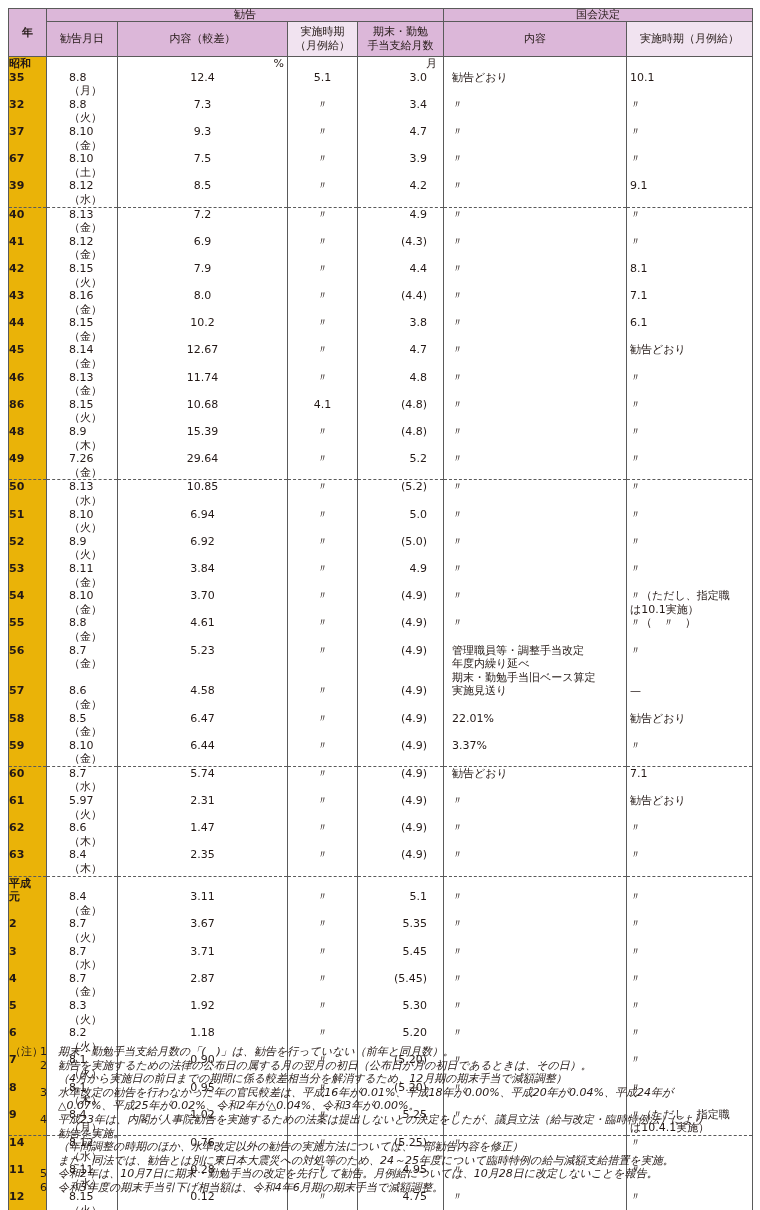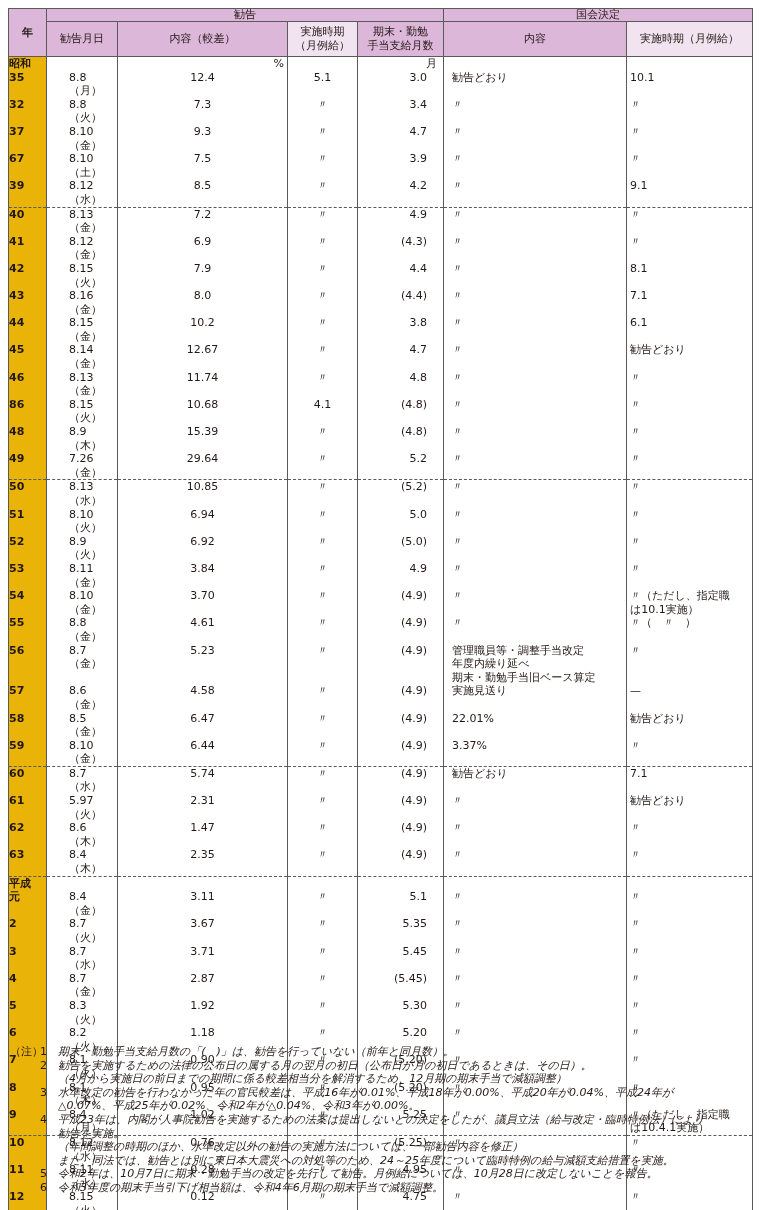--- a/index.html
+++ b/index.html
@@ -641,21 +641,21 @@
           <div>〃</div>
         </td>
         <td class="mon">
           <div>5.25</div>
         </td>
         <td class="dcont ml"><div class="ml">〃</div></td>
         <td class="dimpl ml"><div class="ml">〃（ただし、指定職
 は10.4.1実施）</div></td>
       </tr>
       <tr class="sep">
-        <td class="year ml"><div>10</div></td>
+        <td class="year ml"><div>14</div></td>
         <td class="date ml"><div class="ml">8.12（水）</div></td>
         <td class="cont">
           <div>0.76</div>
         </td>
         <td class="impl">
           <div>〃</div>
         </td>
         <td class="mon">
           <div>(5.25)</div>
         </td>

